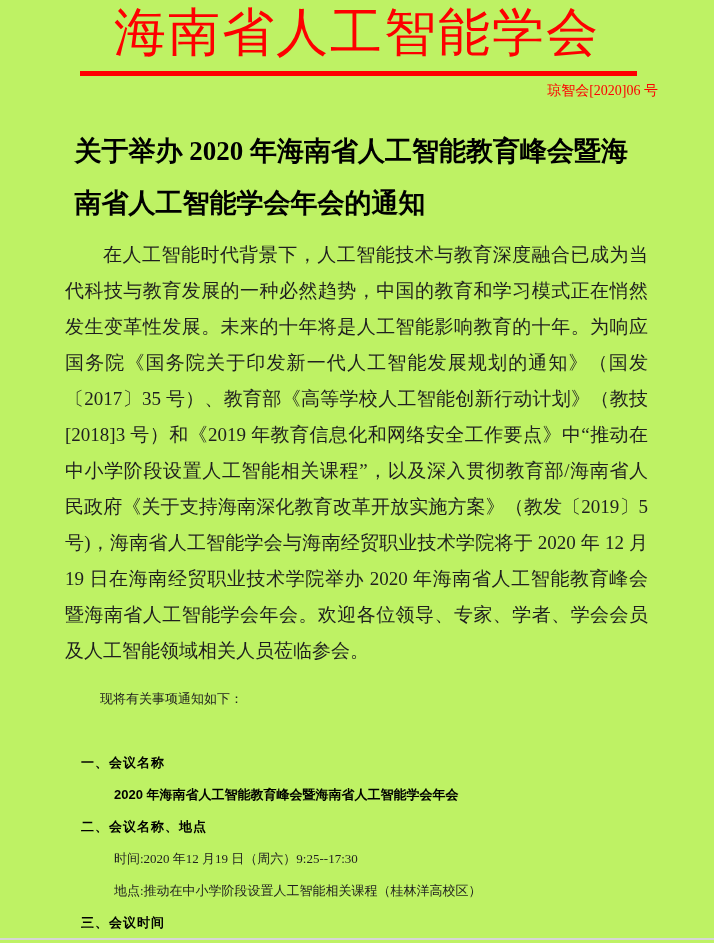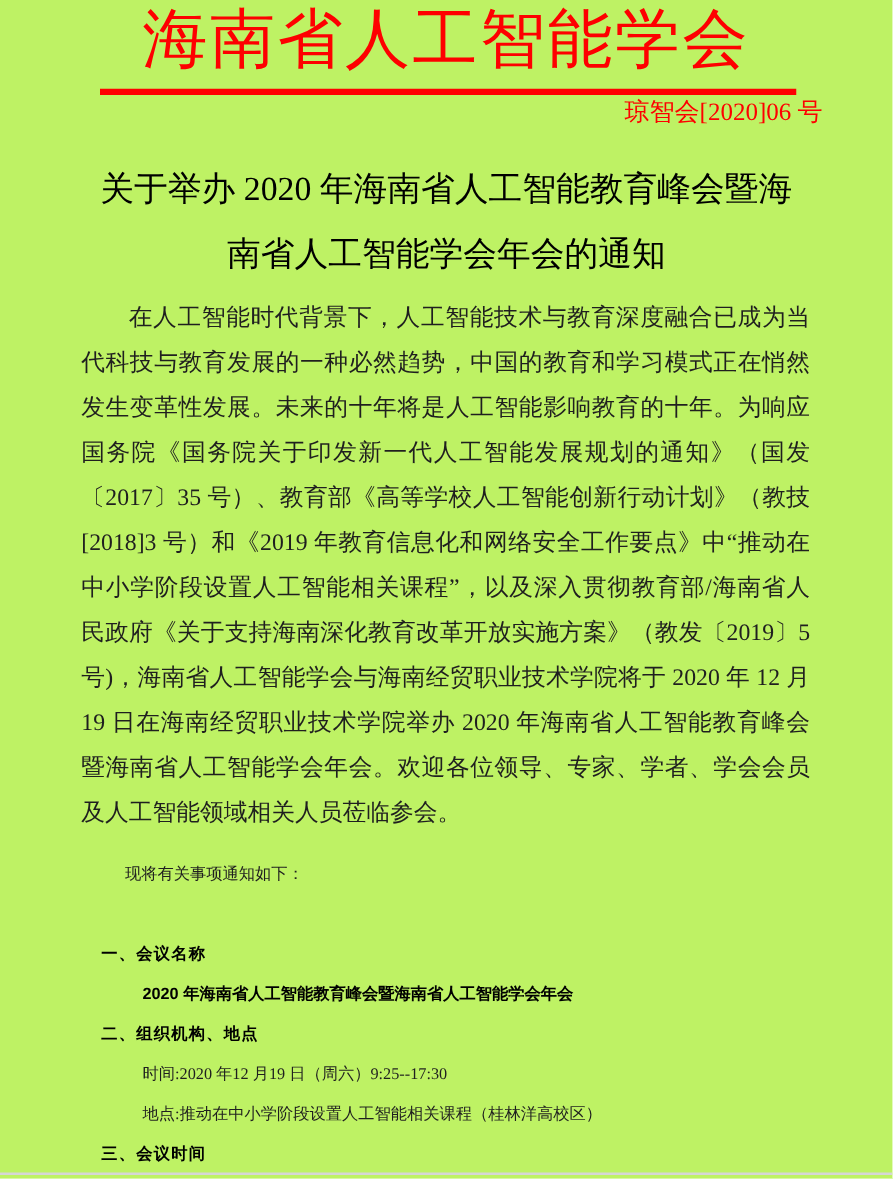--- a/index.html
+++ b/index.html
@@ -28,31 +28,31 @@
   }
   .divider{
     margin:7px 0 0 80px;
     width:557px;height:5px;
     background:var(--accent);
   }
   .doc-number{
     margin-top:4px;
     padding-right:56px;
     text-align:right;
-    font-size:20px;
+    font-size:14px;
     line-height:21px;
     color:var(--accent);
   }
   .doc-title{
     margin:24px auto 0 auto;
     max-width:565px;
-    text-align:center;
+    text-align:left;
     font-size:27px;
     line-height:52px;
-    font-weight:400;
+    font-weight:700;
     color:#000000;
   }
   .body-para{
     margin:8px 66px 0 65px;
     font-size:19px;
     line-height:36px;
     text-align:justify;
     text-indent:2em;
   }
   .lead{
@@ -100,21 +100,21 @@
 
   <div class="doc-title">关于举办 2020 年海南省人工智能教育峰会暨海南省人工智能学会年会的通知</div>
 
   <div class="body-para">在人工智能时代背景下，人工智能技术与教育深度融合已成为当代科技与教育发展的一种必然趋势，中国的教育和学习模式正在悄然发生变革性发展。未来的十年将是人工智能影响教育的十年。为响应国务院《国务院关于印发新一代人工智能发展规划的通知》（国发〔2017〕35 号）、教育部《高等学校人工智能创新行动计划》（教技[2018]3 号）和《2019 年教育信息化和网络安全工作要点》中“推动在中小学阶段设置人工智能相关课程”，以及深入贯彻教育部/海南省人民政府《关于支持海南深化教育改革开放实施方案》（教发〔2019〕5 号)，海南省人工智能学会与海南经贸职业技术学院将于 2020 年 12 月 19 日在海南经贸职业技术学院举办 2020 年海南省人工智能教育峰会暨海南省人工智能学会年会。欢迎各位领导、专家、学者、学会会员及人工智能领域相关人员莅临参会。</div>
 
   <div class="lead">现将有关事项通知如下：</div>
 
   <div class="sections">
     <div class="sec-heading">一、会议名称</div>
     <div class="sec-item bold">2020 年海南省人工智能教育峰会暨海南省人工智能学会年会</div>
-    <div class="sec-heading">二、组织机构、地点</div>
+    <div class="sec-heading">二、会议名称、地点</div>
     <div class="sec-item">时间:2020 年12 月19 日（周六）9:25--17:30</div>
     <div class="sec-item">地点:推动在中小学阶段设置人工智能相关课程（桂林洋高校区）</div>
     <div class="sec-heading">三、会议时间</div>
   </div>
 
   <div class="bottom-rule"></div>
 
 </div>
 
 </body></html>

